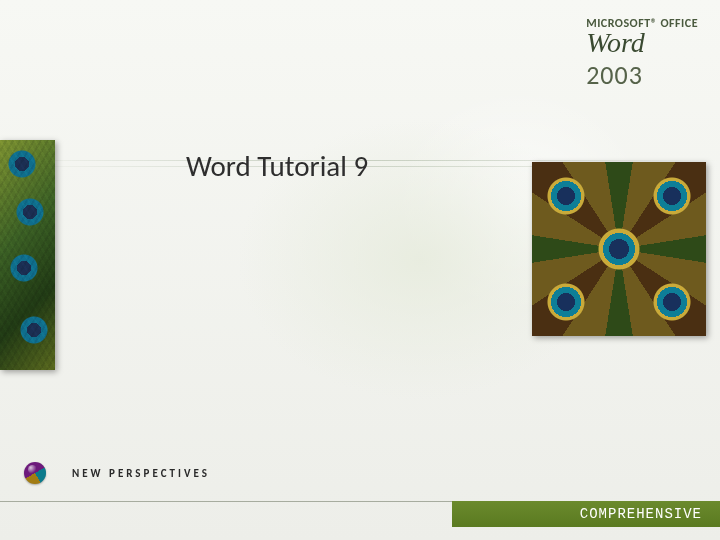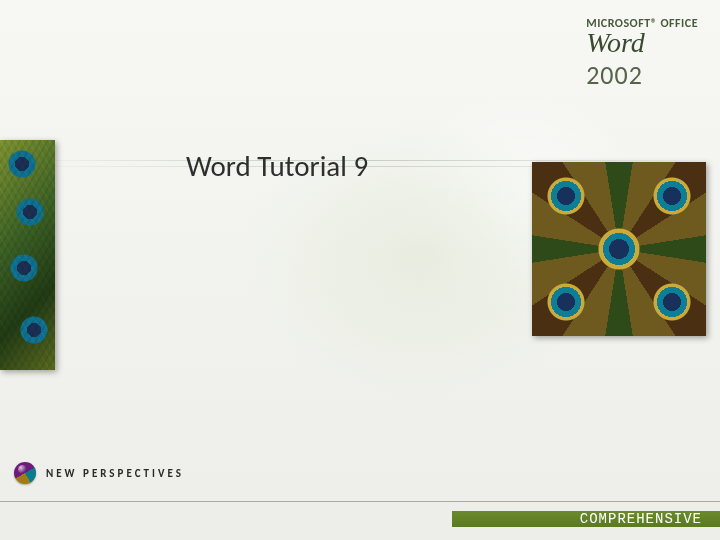--- a/index.html
+++ b/index.html
@@ -132,25 +132,25 @@
         #4a2f12 0deg 12deg, #6e5a1e 12deg 36deg, #2e4a18 36deg 54deg, #6e5a1e 54deg 78deg, #4a2f12 78deg 90deg,
         #4a2f12 90deg 102deg, #6e5a1e 102deg 126deg, #2e4a18 126deg 144deg, #6e5a1e 144deg 168deg, #4a2f12 168deg 180deg,
         #4a2f12 180deg 192deg, #6e5a1e 192deg 216deg, #2e4a18 216deg 234deg, #6e5a1e 234deg 258deg, #4a2f12 258deg 270deg,
         #4a2f12 270deg 282deg, #6e5a1e 282deg 306deg, #2e4a18 306deg 324deg, #6e5a1e 324deg 348deg, #4a2f12 348deg 360deg),
       #3a4418;
   }
 
   
   .series-mark {
     position: absolute;
-    left: 14px;
+    left: 24px;
     bottom: 56px;
     display: flex;
     align-items: center;
-    gap: 10px;
+    gap: 26px;
   }
   .series-dot {
     width: 22px;
     height: 22px;
     border-radius: 50%;
     position: relative;
     box-shadow: inset -3px -3px 6px rgba(0,0,0,0.45), 0 1px 2px rgba(0,0,0,0.3);
     overflow: hidden;
   }
   .series-dot::before{
@@ -180,42 +180,42 @@
     left: 0; right: 0;
     bottom: 38px;
     height: 1px;
     background: #a7ac9f;
   }
   .level-bar {
     position: absolute;
     right: 0;
     bottom: 13px;
     width: 268px;
-    height: 16px;
+    height: 26px;
     background: linear-gradient(#6b8a2d, #5a7a20);
     color: #fff;
     font-family: "Courier New", monospace;
     font-size: 14px;
     letter-spacing: 1px;
     display: flex;
     align-items: center;
     justify-content: flex-end;
     padding-right: 18px;
   }
 </style>
 </head>
 <body>
 
 <div class="bg"></div>
 
 <div class="brand">
   <div class="line1">MICROSOFT® OFFICE</div>
   <div class="line2">
     <span>Word</span>
-    <span class="year">2002</span>
+    <span class="year">2003</span>
   </div>
 </div>
 
 <div class="deco-left"></div>
 <div class="deco-right"></div>
 
 <div class="title-block">
   <div class="kicker">Word Tutorial 9</div>
 </div>
 

